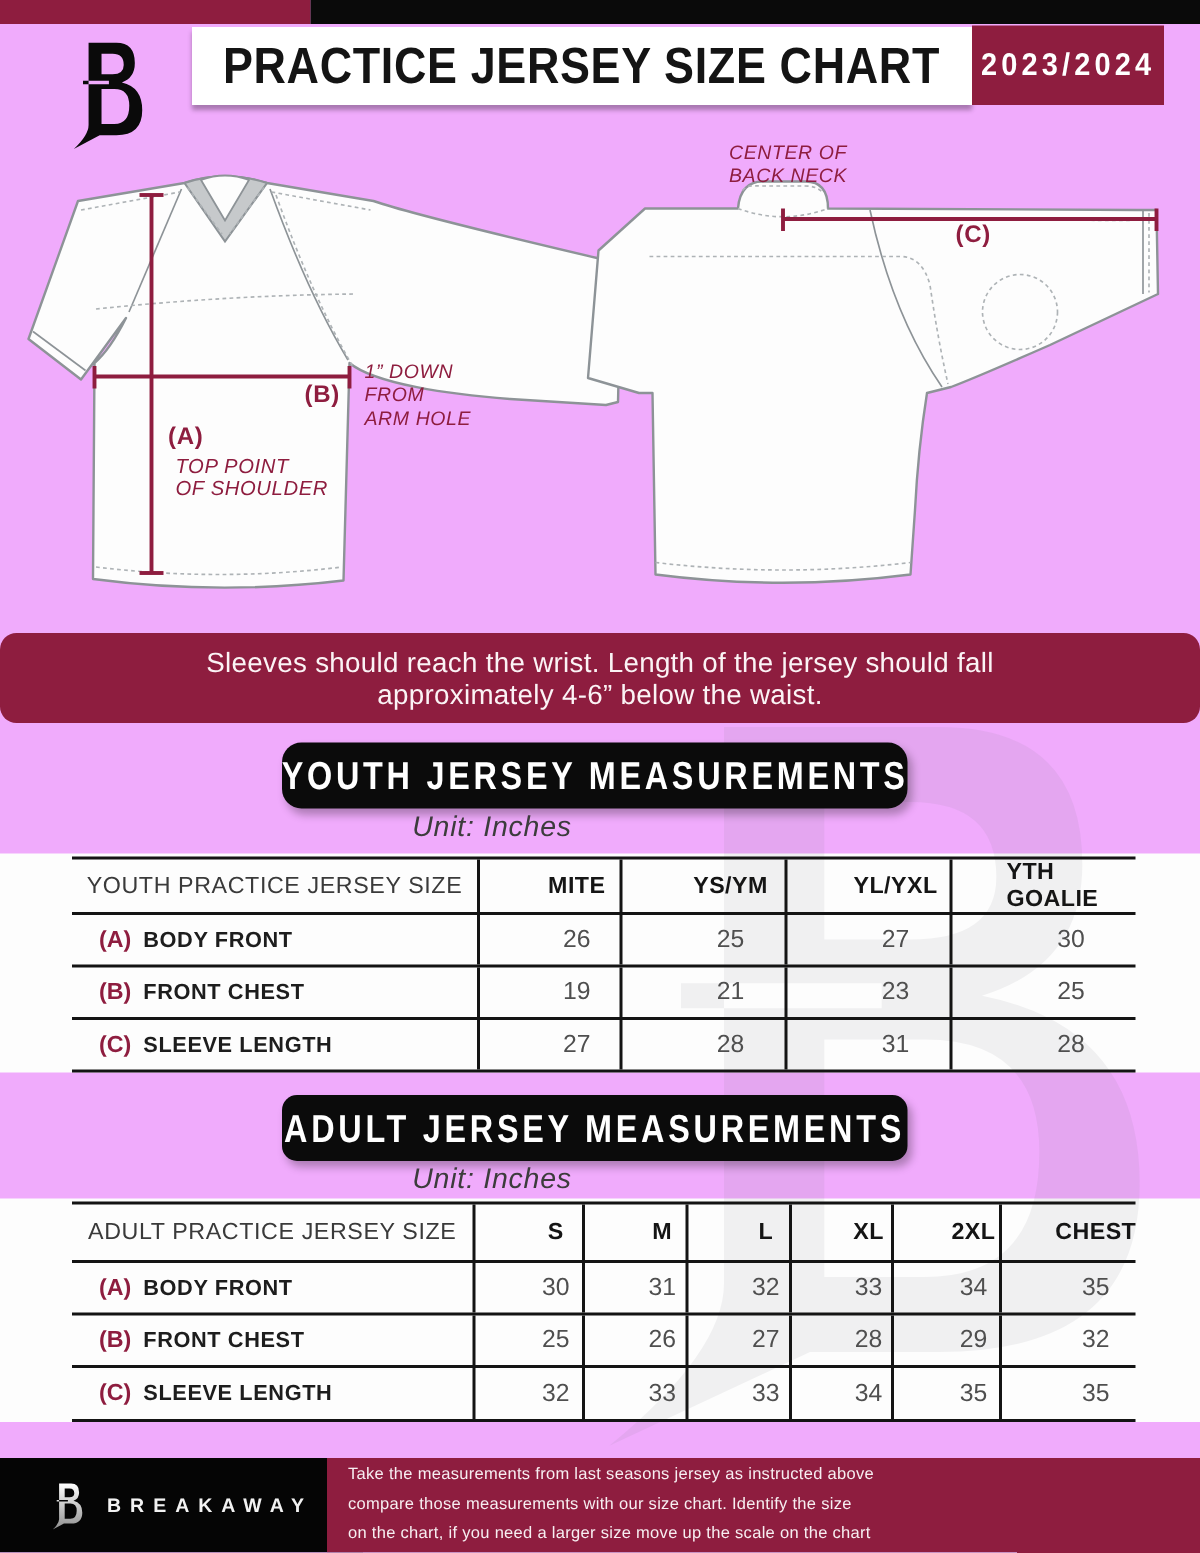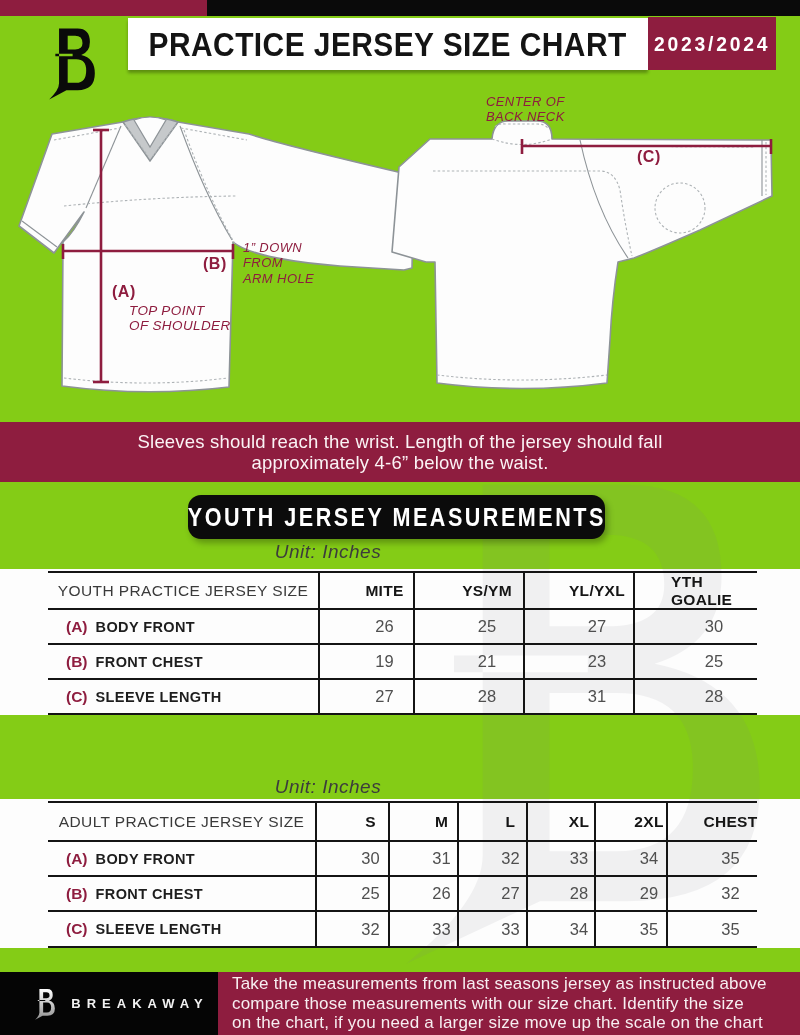--- a/index.html
+++ b/index.html
@@ -1,19 +1,19 @@
 <!DOCTYPE html>
 <html><head>
 <meta charset="utf-8">
 <style>
   * { margin:0; padding:0; box-sizing:border-box; }
   body { font-family:"Liberation Sans", sans-serif; background:#9a9a9a; }
   #page {
     position:relative; width:800px; height:1035px; margin:0 auto;
-    background:#84cc16; overflow:hidden;
+    background:#f0abfc; overflow:hidden;
   }
   .abs { position:absolute; }
 
   
   .topbar-maroon { left:0; top:0; width:207px; height:16px; background:#8e1d3f; }
   .topbar-black  { left:207px; top:0; width:593px; height:16px; background:#0a0a0a; }
   .title-bar {
     left:128px; top:18px; width:520px; height:52px; background:#ffffff;
     display:flex; align-items:center; justify-content:center;
     box-shadow:0 3px 3px rgba(0,0,0,0.3);
@@ -27,21 +27,21 @@
   .season-text { font-size:21px; font-weight:700; color:#ffffff; letter-spacing:3px; white-space:nowrap; }
 
   
   .anno { color:#8e1d3f; font-style:italic; font-weight:500; font-size:13px; line-height:1.18; letter-spacing:0.4px; white-space:pre-line; }
   .anno-key { color:#8e1d3f; font-weight:700; font-size:16px; font-style:normal; letter-spacing:0.5px; }
 
   
   .notice {
     left:0; top:422px; width:800px; height:60px; background:#8e1d3f;
     display:flex; flex-direction:column; align-items:center; justify-content:center;
-    color:#fbf3f5; font-size:18.5px; line-height:21.5px; letter-spacing:0.2px; text-align:center;
+    color:#fbf3f5; font-size:18.5px; line-height:21.5px; letter-spacing:0.2px; text-align:center;border-radius:11px;
   }
 
   
   .white-block { left:0; width:800px; background:#fdfdfd; }
   .black-banner {
     left:188px; width:417px; height:44px; background:#0b0b0b; border-radius:10px;
     display:flex; align-items:center; justify-content:center;
     box-shadow:3px 4px 6px rgba(0,0,0,0.28);
   }
   .banner-text { color:#ffffff; font-size:26px; font-weight:700; letter-spacing:3px; white-space:nowrap; }
@@ -67,21 +67,21 @@
   
   .footer-black {
     left:0; top:972px; width:242px; height:63px; background:#050505;
     display:flex; align-items:center; justify-content:center; gap:10px;
   }
   .brand-text { color:#f2f2f2; font-size:13px; font-weight:700; letter-spacing:6px; padding-left:4px; }
   .footer-maroon {
     left:218px; top:972px; width:582px; height:63px; background:#8e1d3f;
     display:flex; flex-direction:column; justify-content:center;
     padding:4px 10px 4px 14px;
-    color:#f7eef1; font-size:17px; line-height:19.5px; letter-spacing:0.2px;
+    color:#f7eef1; font-size:11px; line-height:19.5px; letter-spacing:0.2px;
   }
 </style>
 </head>
 <body>
 
 <div id="page">
 
   <div class="abs topbar-maroon"></div>
   <div class="abs topbar-black"></div>
 
@@ -162,21 +162,21 @@
   </svg>
 
   <div class="abs anno" style="left:486px; top:94px;">CENTER OF
 BACK NECK</div>
   <div class="abs anno-key" style="left:637px; top:148px;">(C)</div>
   <div class="abs anno-key" style="left:203px; top:255px;">(B)</div>
   <div class="abs anno" style="left:243px; top:240px;">1” DOWN
 FROM
 ARM HOLE</div>
   <div class="abs anno-key" style="left:112px; top:283px;">(A)</div>
-  <div class="abs anno" style="left:117px; top:303px; font-size:13.5px; line-height:1.12;margin-left:12px;">TOP POINT
+  <div class="abs anno" style="left:117px; top:303px; font-size:13.5px; line-height:1.12;">TOP POINT
 OF SHOULDER</div>
 
   <div class="abs notice">
     <div>Sleeves should reach the wrist. Length of the jersey should fall</div>
     <div>approximately 4-6” below the waist.</div>
   </div>
 
   <div class="abs white-block" style="top:569px; height:146px;"></div>
   <div class="abs white-block" style="top:799px; height:149px;"></div>
 
@@ -225,20 +225,23 @@
         <span class="rk">(C)</span>
         <span class="rl">SLEEVE LENGTH</span>
       </div>
       <div class="val">27</div>
       <div class="val">28</div>
       <div class="val">31</div>
       <div class="val">28</div>
     </div>
   </div>
 
+  <div class="abs black-banner" style="top:730px;">
+    <span class="banner-text cond" style="transform:scaleX(0.83);">ADULT JERSEY MEASUREMENTS</span>
+  </div>
   <div class="abs unit-text" style="top:776px;">Unit: Inches</div>
 
   <div class="abs size-table" style="top:801px;">
     <div class="t-row ad-cols" style="height:39px;">
       <div class="h-label">ADULT PRACTICE JERSEY SIZE</div>
       <div class="h-col">S</div>
       <div class="h-col">M</div>
       <div class="h-col">L</div>
       <div class="h-col">XL</div>
       <div class="h-col">2XL</div>

